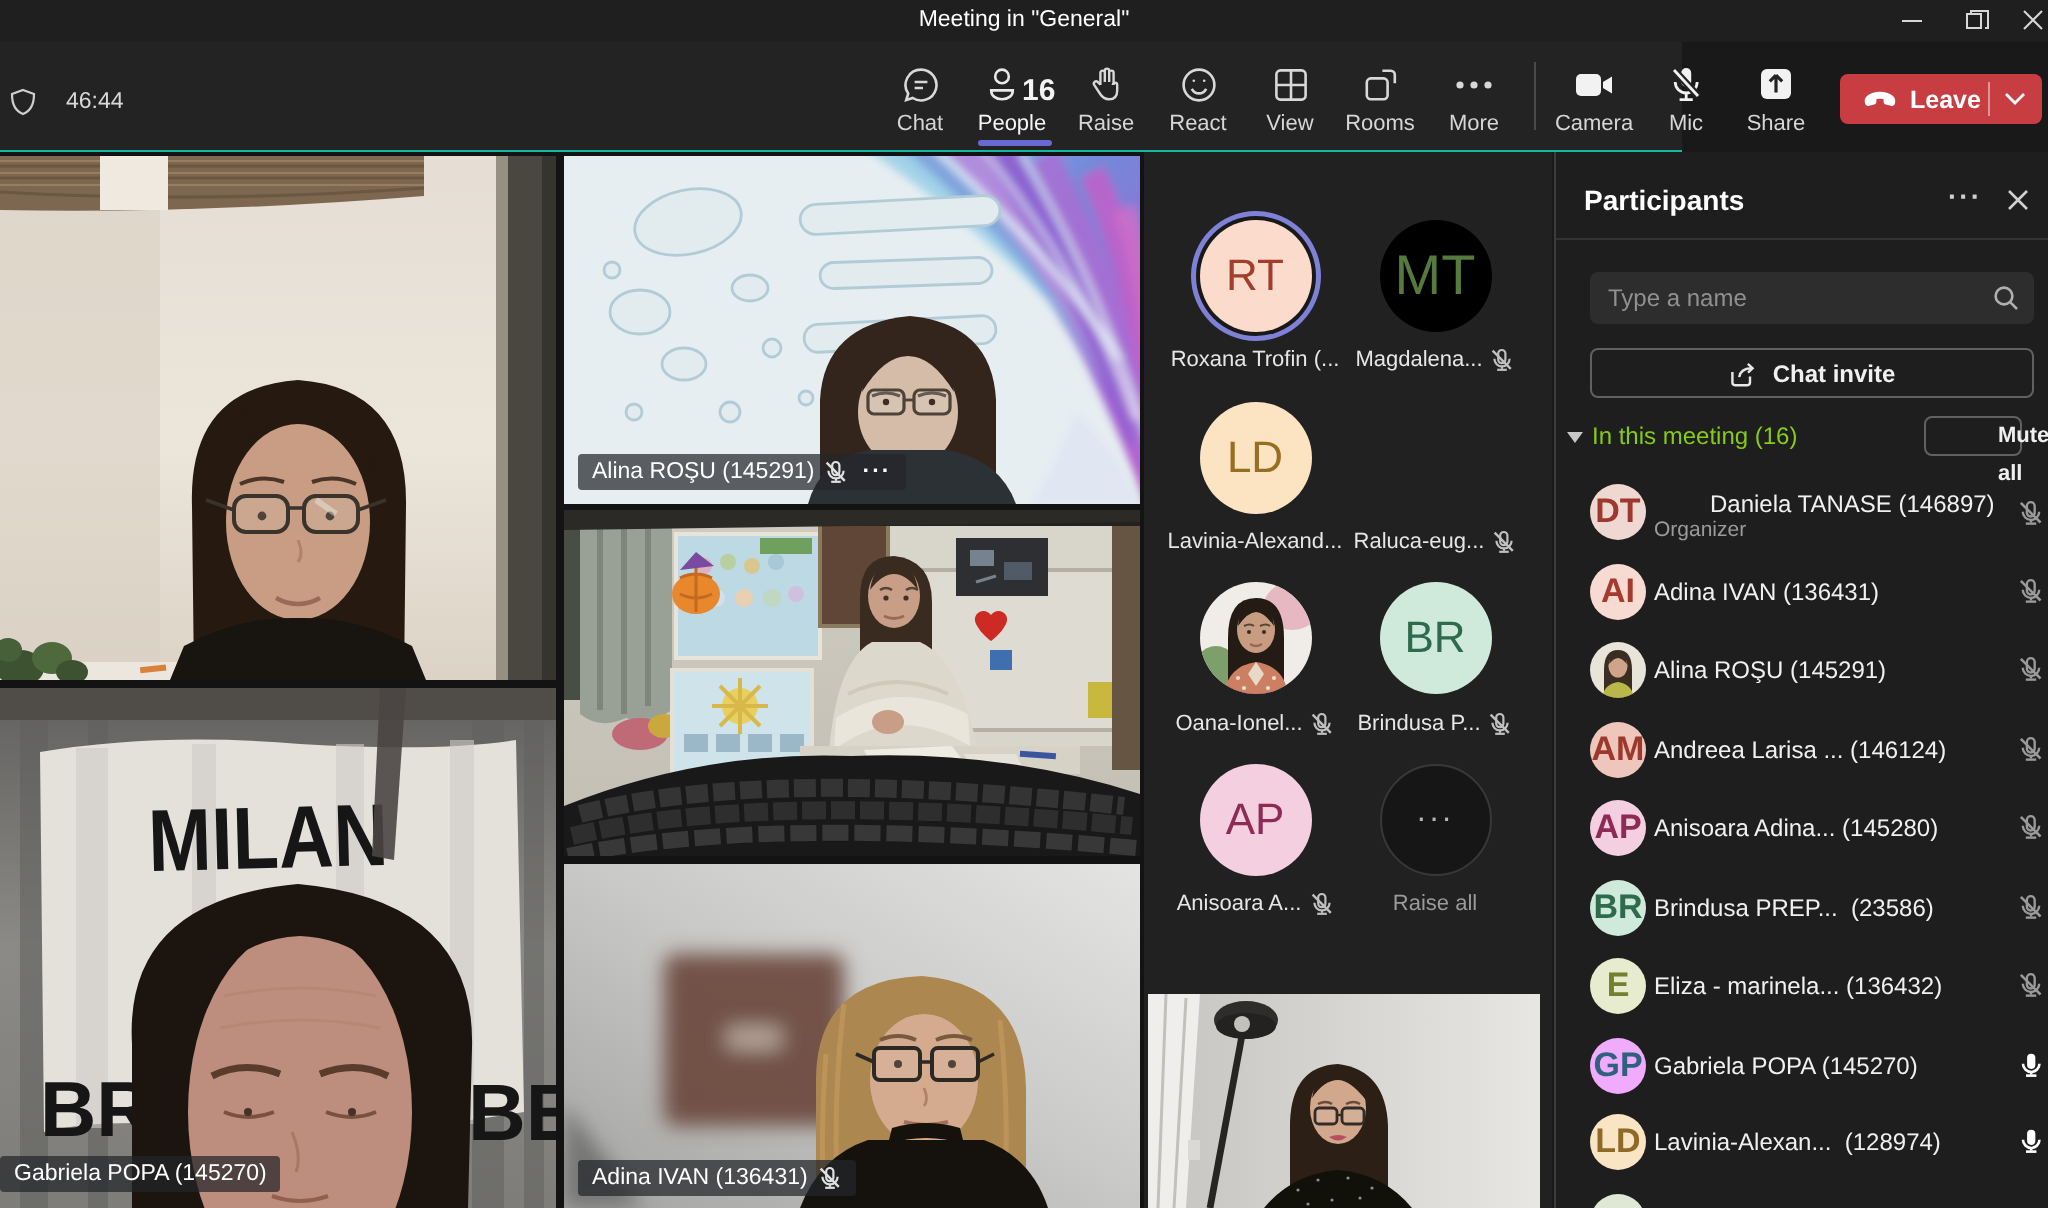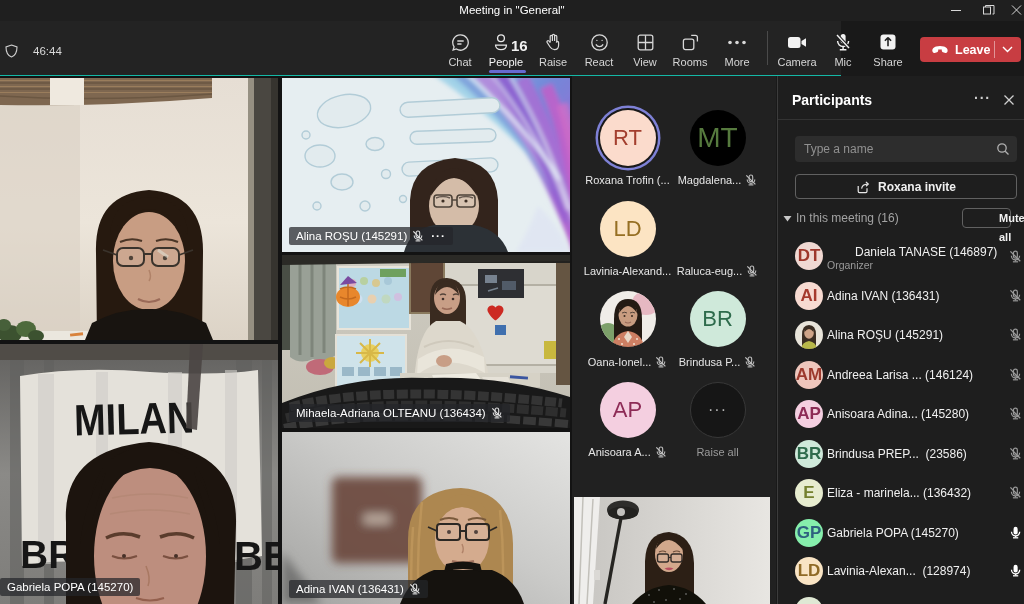--- a/index.html
+++ b/index.html
@@ -344,25 +344,20 @@
  <path d="M200 122 h26 l3 6 h-26 z" fill="#e6e2d8"></path>
  <rect x="228" y="121" width="18" height="3" fill="#3a55a0" transform="rotate(4 237 122)"></rect>
  <path d="M0 148 Q70 120 144 123 Q220 120 288 142 L288 173 L0 173 Z" fill="#191919"></path>
  <path d="M8 152 Q100 128 280 148" stroke="#343434" stroke-width="9" fill="none" stroke-dasharray="11 2.5"></path>
  <path d="M4 163 Q100 140 284 158" stroke="#2e2e2e" stroke-width="9" fill="none" stroke-dasharray="12 2.5"></path>
  <path d="M2 173 Q100 152 286 169" stroke="#383838" stroke-width="8" fill="none" stroke-dasharray="13 3"></path>
  <rect x="0" y="0" width="288" height="8" fill="#23221f"></rect>
  <path d="M0 0 h288 v6 L0 10 Z" fill="#2b2a26"></path>
 </svg>
 </div>
-<div class="vlabel" style="left:289px;top:328px;">Mihaela-Adriana OLTEANU (136434)
-  <svg width="12" height="12" viewBox="0 0 12 12" style="stroke:#e0e0e0;">
-        <use href="#micmut"></use>
-      </svg>
-</div>
 
 <div class="tile" style="left:0;top:268px;width:278px;height:260px;">
 <svg width="278" height="260" viewBox="0 0 278 260">
  <defs>
   <linearGradient id="dc" x1="0" y1="0" x2="0" y2="1">
    <stop offset="0" stop-color="#61605e"></stop>
             <stop offset="0.5" stop-color="#8b8a87"></stop>
             <stop offset="1" stop-color="#7e7d7a"></stop>
   </linearGradient>
  </defs>
@@ -543,26 +538,26 @@
       <circle cx="6" cy="6" r="4.2" fill="none" stroke="#b0b0b0" stroke-width="1.3"></circle>
       <line x1="9.2" y1="9.2" x2="12.5" y2="12.5" stroke="#b0b0b0" stroke-width="1.3"></line>
     </svg>
   </div>
   <div class="abs" style="left:17px;top:98px;width:222px;height:25px;border:1px solid #616161;border-radius:4px;display:flex;align-items:center;justify-content:center;gap:7px;">
     <svg width="15" height="14" viewBox="0 0 15 14">
       <path d="M2.2 6 V11.3 a1.3 1.3 0 0 0 1.3 1.3 H9.7 a1.3 1.3 0 0 0 1.3 -1.3 V8.3" fill="none" stroke="#e8e8e8" stroke-width="1.2"></path>
       <path d="M5.6 8.6 C6 5.6 8.3 4.2 11.6 4.1" fill="none" stroke="#e8e8e8" stroke-width="1.2"></path>
       <path d="M9.9 1.9 L12.3 4.1 L10 6.3" fill="none" stroke="#e8e8e8" stroke-width="1.2"></path>
     </svg>
-    <span style="font-size:12px;font-weight:bold;color:#f0f0f0;">Roxana invite</span>
+    <span style="font-size:12px;font-weight:bold;color:#f0f0f0;">Chat invite</span>
   </div>
   <svg class="abs" style="left:5px;top:138px" width="9" height="9" viewBox="0 0 9 9">
       <path d="M0.5 2 L8.5 2 L4.5 7.5 Z" fill="#c8c8c8"></path>
     </svg>
-  <div class="abs" style="left:18px;top:135px;font-size:12px;color:#a3a3a3;">In this meeting (16)</div>
+  <div class="abs" style="left:18px;top:135px;font-size:12px;color:#84cc16;">In this meeting (16)</div>
   <div class="abs" style="left:184px;top:132px;width:49px;height:20px;border:1px solid #616161;border-radius:4px;text-align:center;line-height:19px;font-size:11px;font-weight:bold;color:#f0f0f0;padding-left:36px;">Mute all</div>
 
   <div class="prow" style="top:160px;height:45px;">
     <div class="pav" style="top:6px;background:#f0d8d2;color:#9e372c;">DT</div>
     <div class="pname" style="top:9px;margin-left:28px;">Daniela TANASE (146897)</div>
     <div class="abs" style="left:49px;top:23px;font-size:10.5px;color:#9a9a9a;">Organizer</div>
     <svg class="abs" style="left:231px;top:14px" width="13" height="13" viewBox="0 0 12 12" style2="">
         <g style="stroke:#9a9a9a;">
           <use href="#micmut"></use>
         </g>
@@ -624,21 +619,21 @@
   <div class="prow" style="top:403px;">
     <div class="pav" style="top:0;background:#e7eccf;color:#74802e;">E</div>
     <div class="pname" style="top:7px;">Eliza - marinela... (136432)</div>
     <svg class="abs" style="left:231px;top:7px" width="13" height="13" viewBox="0 0 12 12">
         <g style="stroke:#9a9a9a;">
           <use href="#micmut"></use>
         </g>
       </svg>
   </div>
   <div class="prow" style="top:442.5px;">
-    <div class="pav" style="top:0;background:#86efac;color:#2f617f;">GP</div>
+    <div class="pav" style="top:0;background:#f0abfc;color:#2f617f;">GP</div>
     <div class="pname" style="top:7px;">Gabriela POPA (145270)</div>
     <svg class="abs" style="left:231px;top:7px" width="13" height="13" viewBox="0 0 12 12">
         <g style="stroke:#fff;fill:#fff;">
           <use href="#micon"></use>
         </g>
       </svg>
   </div>
   <div class="prow" style="top:481px;">
     <div class="pav" style="top:0;background:#f9e4c4;color:#8f6a26;">LD</div>
     <div class="pname" style="top:7px;">Lavinia-Alexan...&nbsp; (128974)</div>

